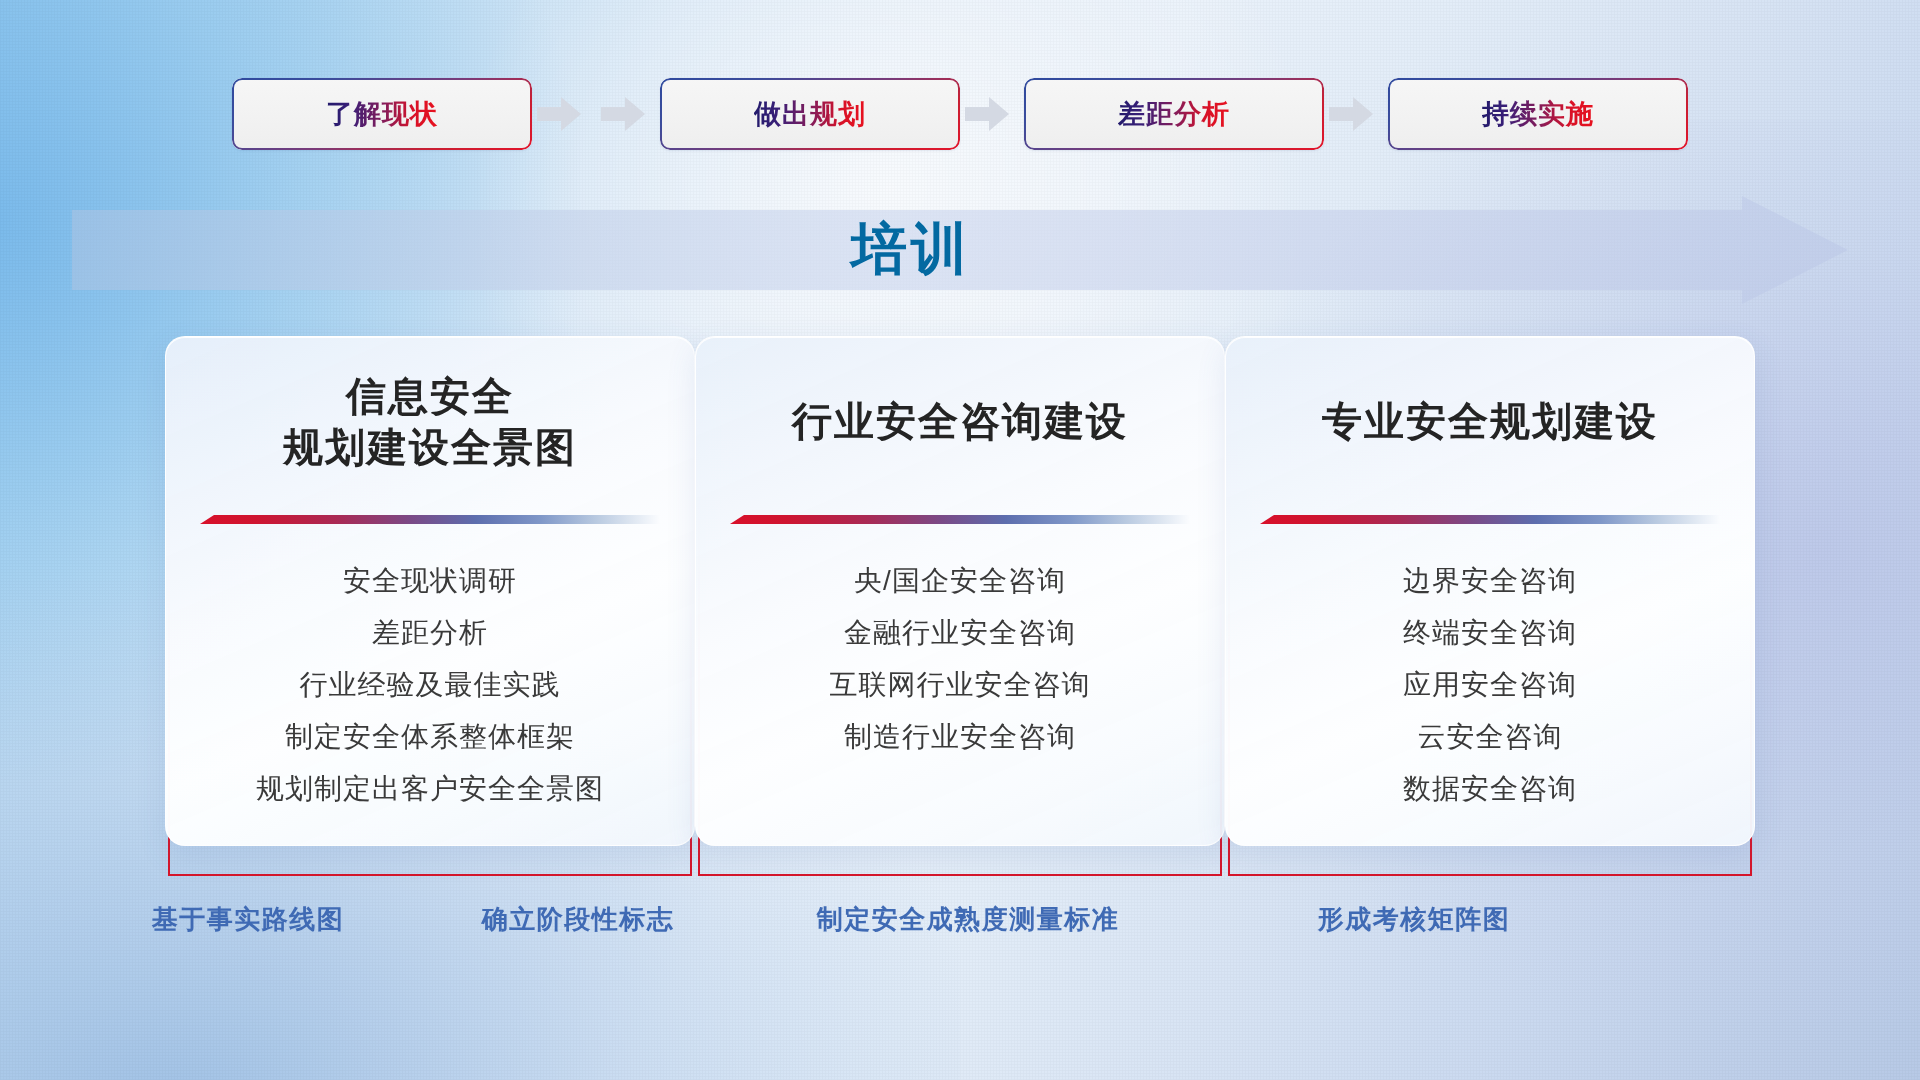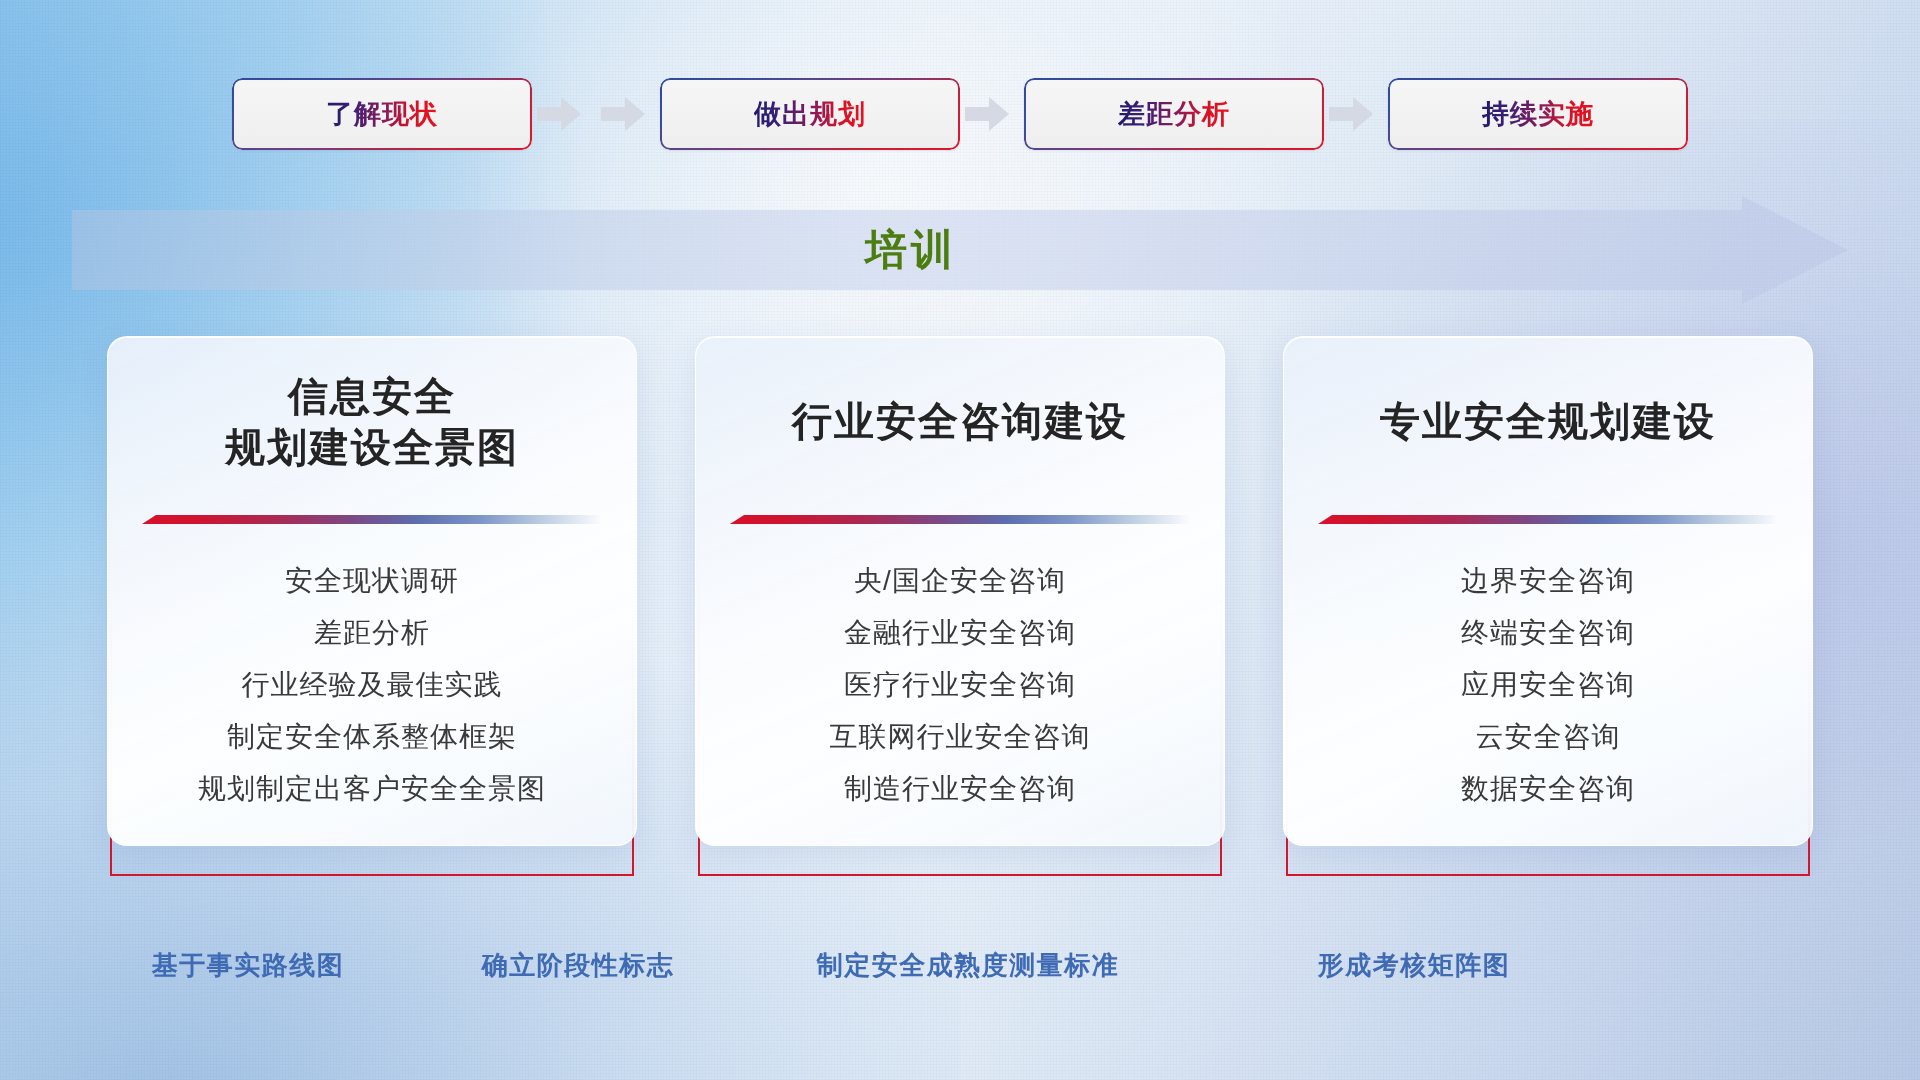--- a/index.html
+++ b/index.html
@@ -97,27 +97,27 @@
         rgba(175,196,226,.52) 0%,
         rgba(191,206,232,.58) 22%,
         rgba(203,214,238,.62) 46%,
         rgba(196,206,234,.58) 72%,
         rgba(186,198,230,.52) 100%);
     clip-path:polygon(0 14px, 1670px 14px, 1670px 0, 1776px 54px, 1670px 108px, 1670px 94px, 0 94px);
   }
   #banner-title{
     position:absolute; left:8px; right:106px; top:0; height:108px;
     display:flex; align-items:center; justify-content:center;
-    font-size:42px; font-weight:700; color:#4d7c0f; letter-spacing:4px;
+    font-size:56px; font-weight:700; color:#0369a1; letter-spacing:4px;
   }
 
   
   #cards{
     position:absolute; left:0; top:336px; width:1920px; height:540px;
-    display:flex; justify-content:center; gap:58px;
+    display:flex; justify-content:center; 
   }
   .card{
     position:relative;
     width:530px; height:540px;
   }
   .card-redline{
     position:absolute; left:3px; top:0; right:3px; bottom:0;
     border-radius:20px;
     border:2px solid transparent;
     border-image:linear-gradient(180deg,
@@ -170,21 +170,21 @@
     display:flex; flex-direction:column; align-items:center; gap:10px;
     padding-top:8px;
   }
   .card-list-item{
     font-size:28px; color:#3a3a3a; letter-spacing:1px; line-height:1.5;
     white-space:nowrap;
   }
 
   
   #captions{
-    position:absolute; left:0; top:948px; width:1920px; height:48px;
+    position:absolute; left:0; top:902px; width:1920px; height:48px;
   }
   .caption{
     position:absolute; top:0;
     font-size:26px; font-weight:700; color:#3f6ab4; letter-spacing:1.5px;
     white-space:nowrap;
     transform:translateX(-50%);
   }
 </style>
 </head>
 <body>
@@ -275,21 +275,20 @@
   <div class="card">
     <div class="card-redline"></div>
     <div class="card-body">
       <div class="card-title">
         <span>行业安全咨询建设</span>
       </div>
       <div class="card-divider"></div>
       <div class="card-list">
         <div class="card-list-item">央/国企安全咨询</div>
         <div class="card-list-item">金融行业安全咨询</div>
-        <div class="card-list-item">医疗行业安全咨询</div>
         <div class="card-list-item">互联网行业安全咨询</div>
         <div class="card-list-item">制造行业安全咨询</div>
       </div>
     </div>
   </div>
 
   <div class="card">
     <div class="card-redline"></div>
     <div class="card-body">
       <div class="card-title">

